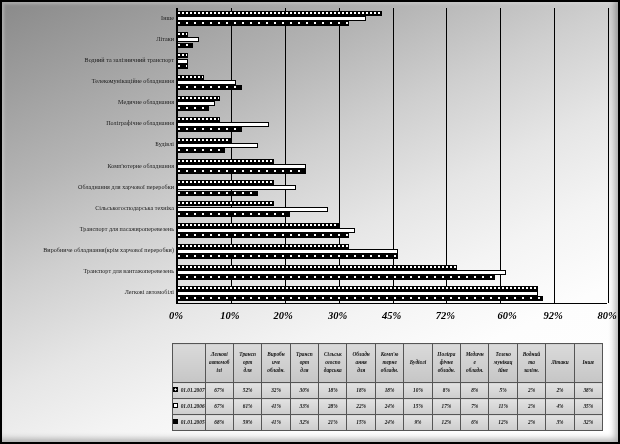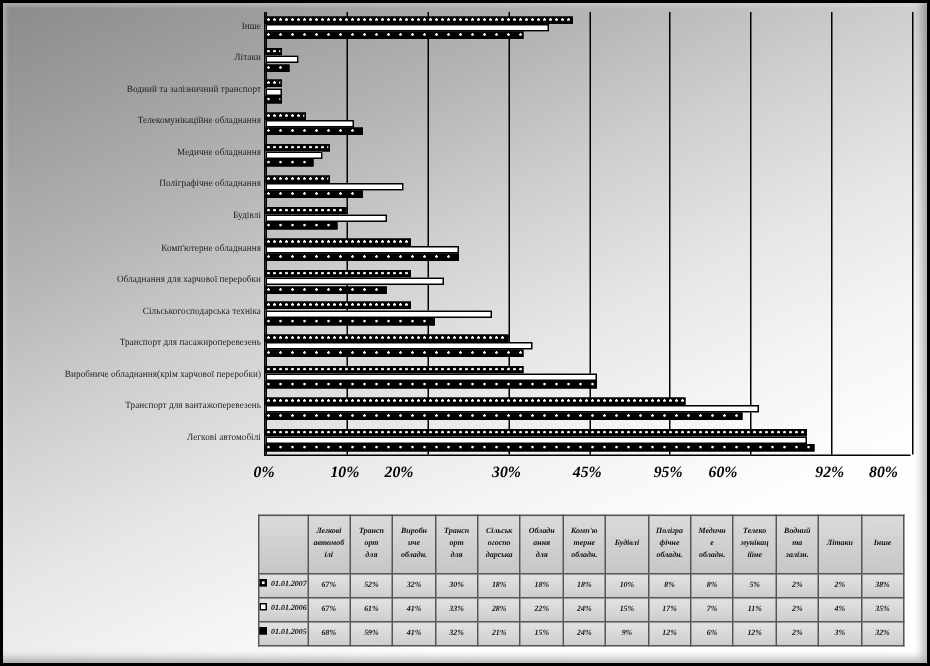--- a/index.html
+++ b/index.html
@@ -192,27 +192,27 @@
         <div class="bar s2006" title="01.01.2006: 61%" style="width: 328.637px; top: 261.986px;"></div>
         <div class="bar s2005" title="01.01.2005: 59%" style="width: 317.863px; top: 267.186px;"></div>
         <div class="bar s2007" title="01.01.2007: 67%" style="width: 360.962px; top: 277.929px;"></div>
         <div class="bar s2006" title="01.01.2006: 67%" style="width: 360.962px; top: 283.129px;"></div>
         <div class="bar s2005" title="01.01.2005: 68%" style="width: 366.35px; top: 288.329px;"></div>
       </div>
 
     <div class="ticks">
         <div class="tick" style="left: 0px;">0%</div>
         <div class="tick" style="left: 53.875px;">10%</div>
-        <div class="tick" style="left: 90px;">20%</div>
+        <div class="tick" style="left: 107px;">20%</div>
         <div class="tick" style="left: 161.625px;">30%</div>
         <div class="tick" style="left: 215.5px;">45%</div>
-        <div class="tick" style="left: 269.375px;">95%</div>
-        <div class="tick" style="left: 306px;">60%</div>
+        <div class="tick" style="left: 269.375px;">72%</div>
+        <div class="tick" style="left: 331px;">60%</div>
         <div class="tick" style="left: 377.125px;">92%</div>
-        <div class="tick" style="left: 413px;">80%</div>
+        <div class="tick" style="left: 431px;">80%</div>
       </div>
   </div>
 
   <div class="tbl-wrap">
     <table class="data">
       <thead>
         <tr>
           <th class="legend-h"></th>
         <th title="Легкові автомобілі">
               <span class="hdr-line">Легкові</span>

